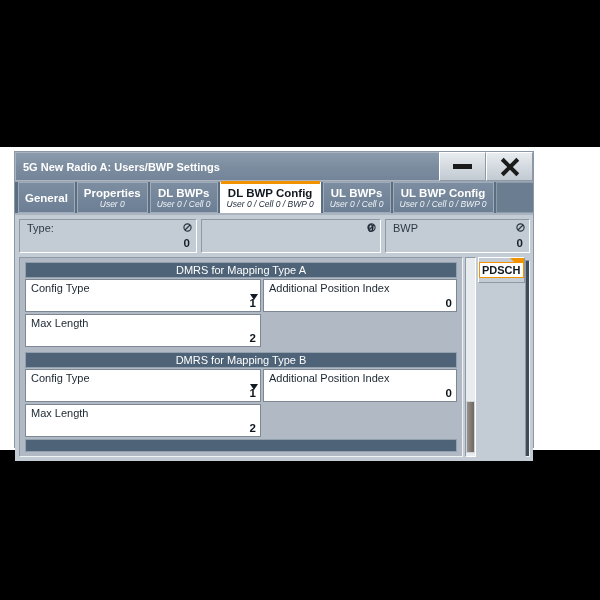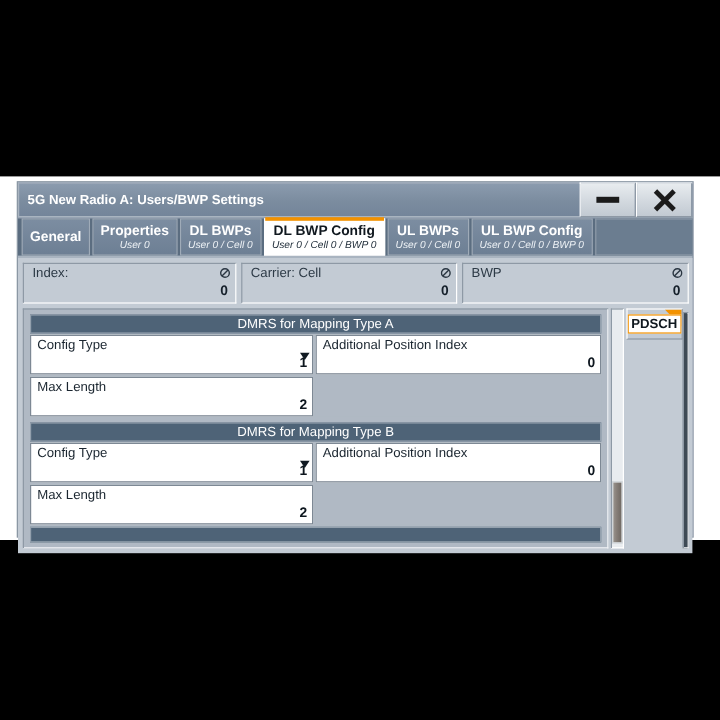--- a/index.html
+++ b/index.html
@@ -11,21 +11,21 @@
     overflow: hidden;
   }
   #root { position: relative; width: 600px; height: 600px; background:#fff; }
 
   .black-bar { position:absolute; left:0; width:600px; background:#000; }
   .black-top { top:0; height:147px; }
   .black-bottom { top:450px; height:150px; }
 
   
   .window {
-    position:absolute; left:14px; top:151px; width:564px; height:297px;
+    position:absolute; left:14px; top:151px; width:520px; height:297px;
     background:#c3cbd4;
     border:1px solid #8b97a4;
     display:flex; flex-direction:column;
   }
 
   
   .titlebar {
     height:30px; display:flex; align-items:stretch;
     background:#7d8ea3; flex:0 0 auto;
     border-bottom:1px solid #9aa6b3;
@@ -236,30 +236,29 @@
         <span class="t2">User 0 / Cell 0 / BWP 0</span>
       </div>
       <div class="tabstrip-filler"></div>
     </div>
 
     <div class="body">
 
       <div class="selrow">
 
         <div class="selfield f1">
-          <div class="sel-label">Index:</div>
+          <div class="sel-label">Type:</div>
           <div class="sel-value">0</div>
           <svg class="lock-icon" viewBox="0 0 10 10">
             <circle cx="5" cy="5" r="4" fill="none" stroke="#2a3642" stroke-width="1.3"></circle>
             <line x1="2.2" y1="7.8" x2="7.8" y2="2.2" stroke="#2a3642" stroke-width="1.3"></line>
           </svg>
         </div>
 
         <div class="selfield f2">
-          <div class="sel-label">Carrier: Cell</div>
           <div class="sel-value">0</div>
           <svg class="lock-icon" viewBox="0 0 10 10">
             <circle cx="5" cy="5" r="4" fill="none" stroke="#2a3642" stroke-width="1.3"></circle>
             <line x1="2.2" y1="7.8" x2="7.8" y2="2.2" stroke="#2a3642" stroke-width="1.3"></line>
           </svg>
         </div>
 
         <div class="selfield f3">
           <div class="sel-label">BWP</div>
           <div class="sel-value">0</div>

